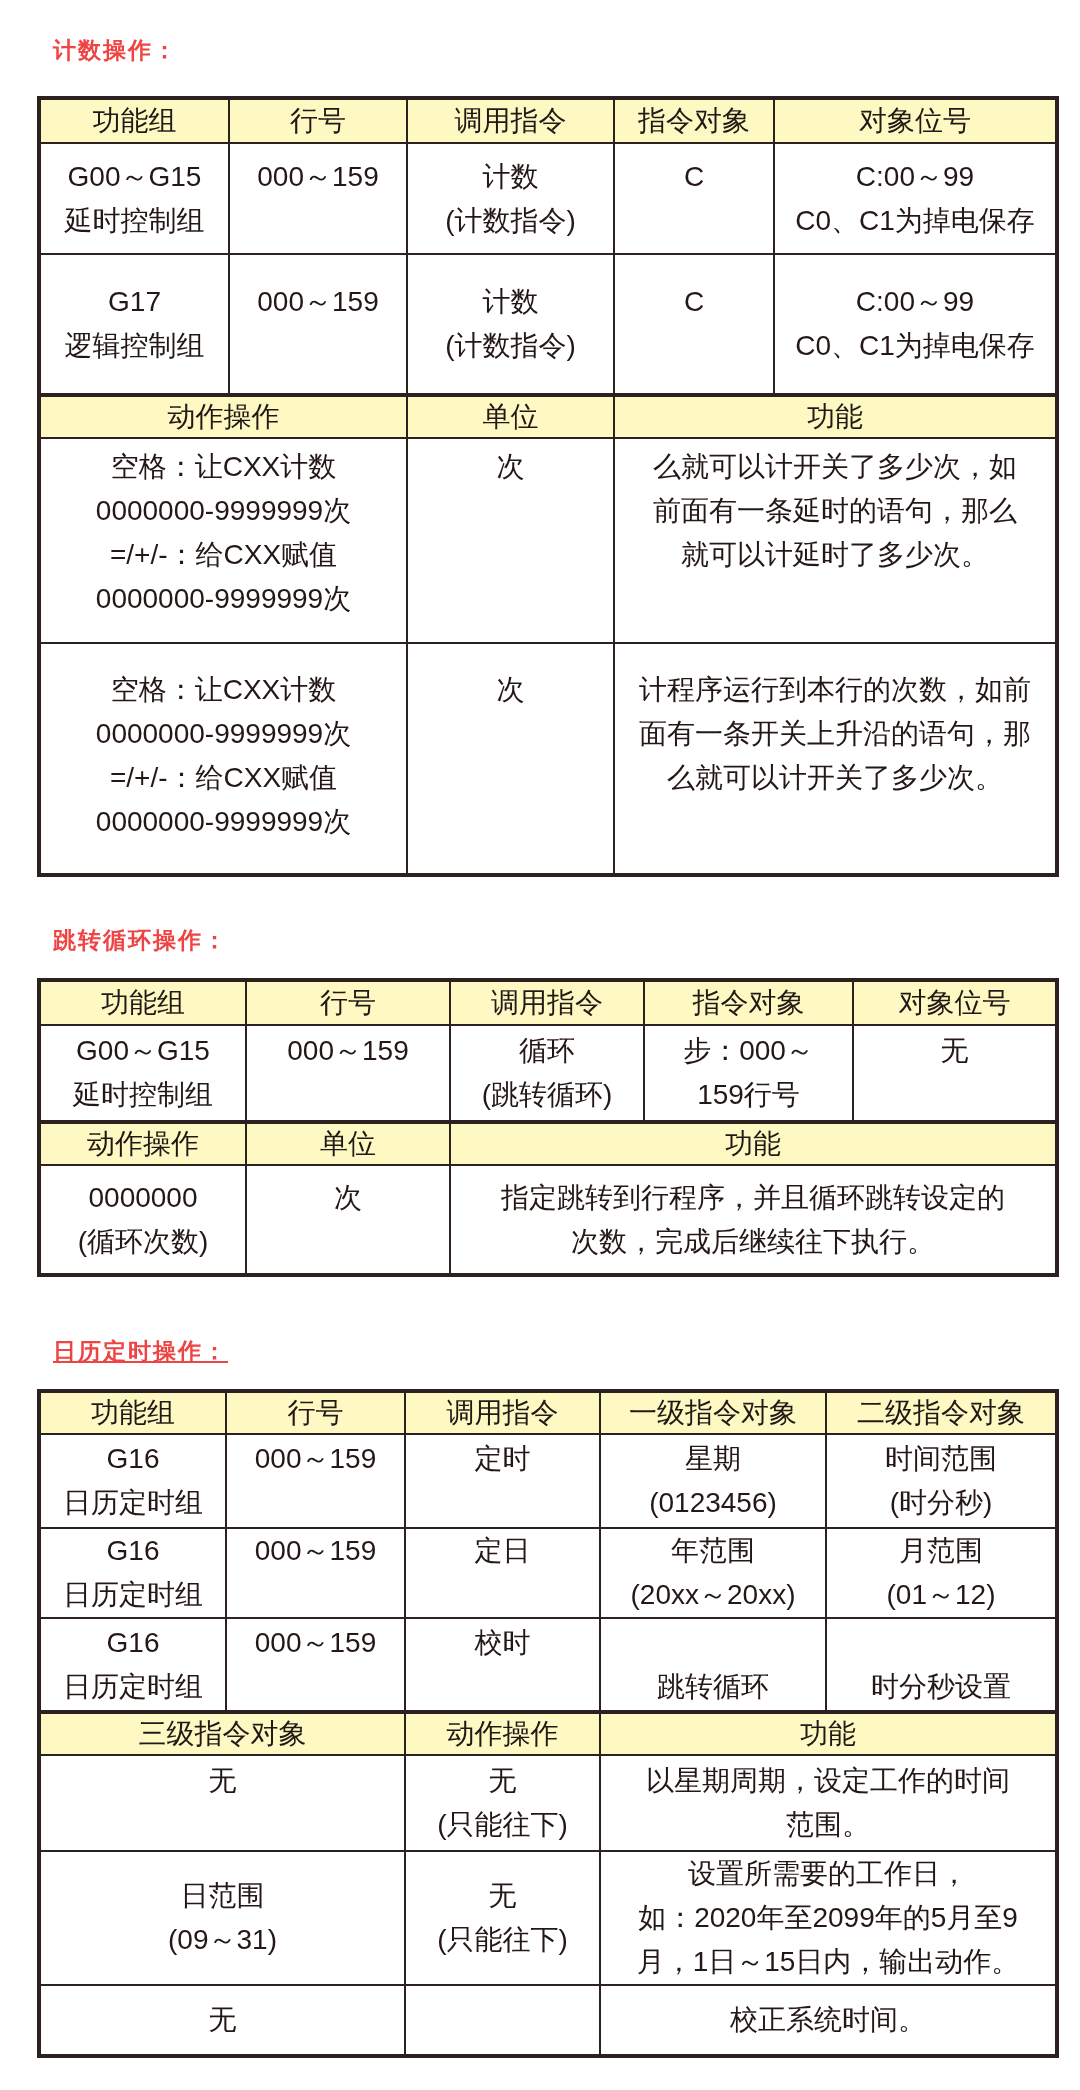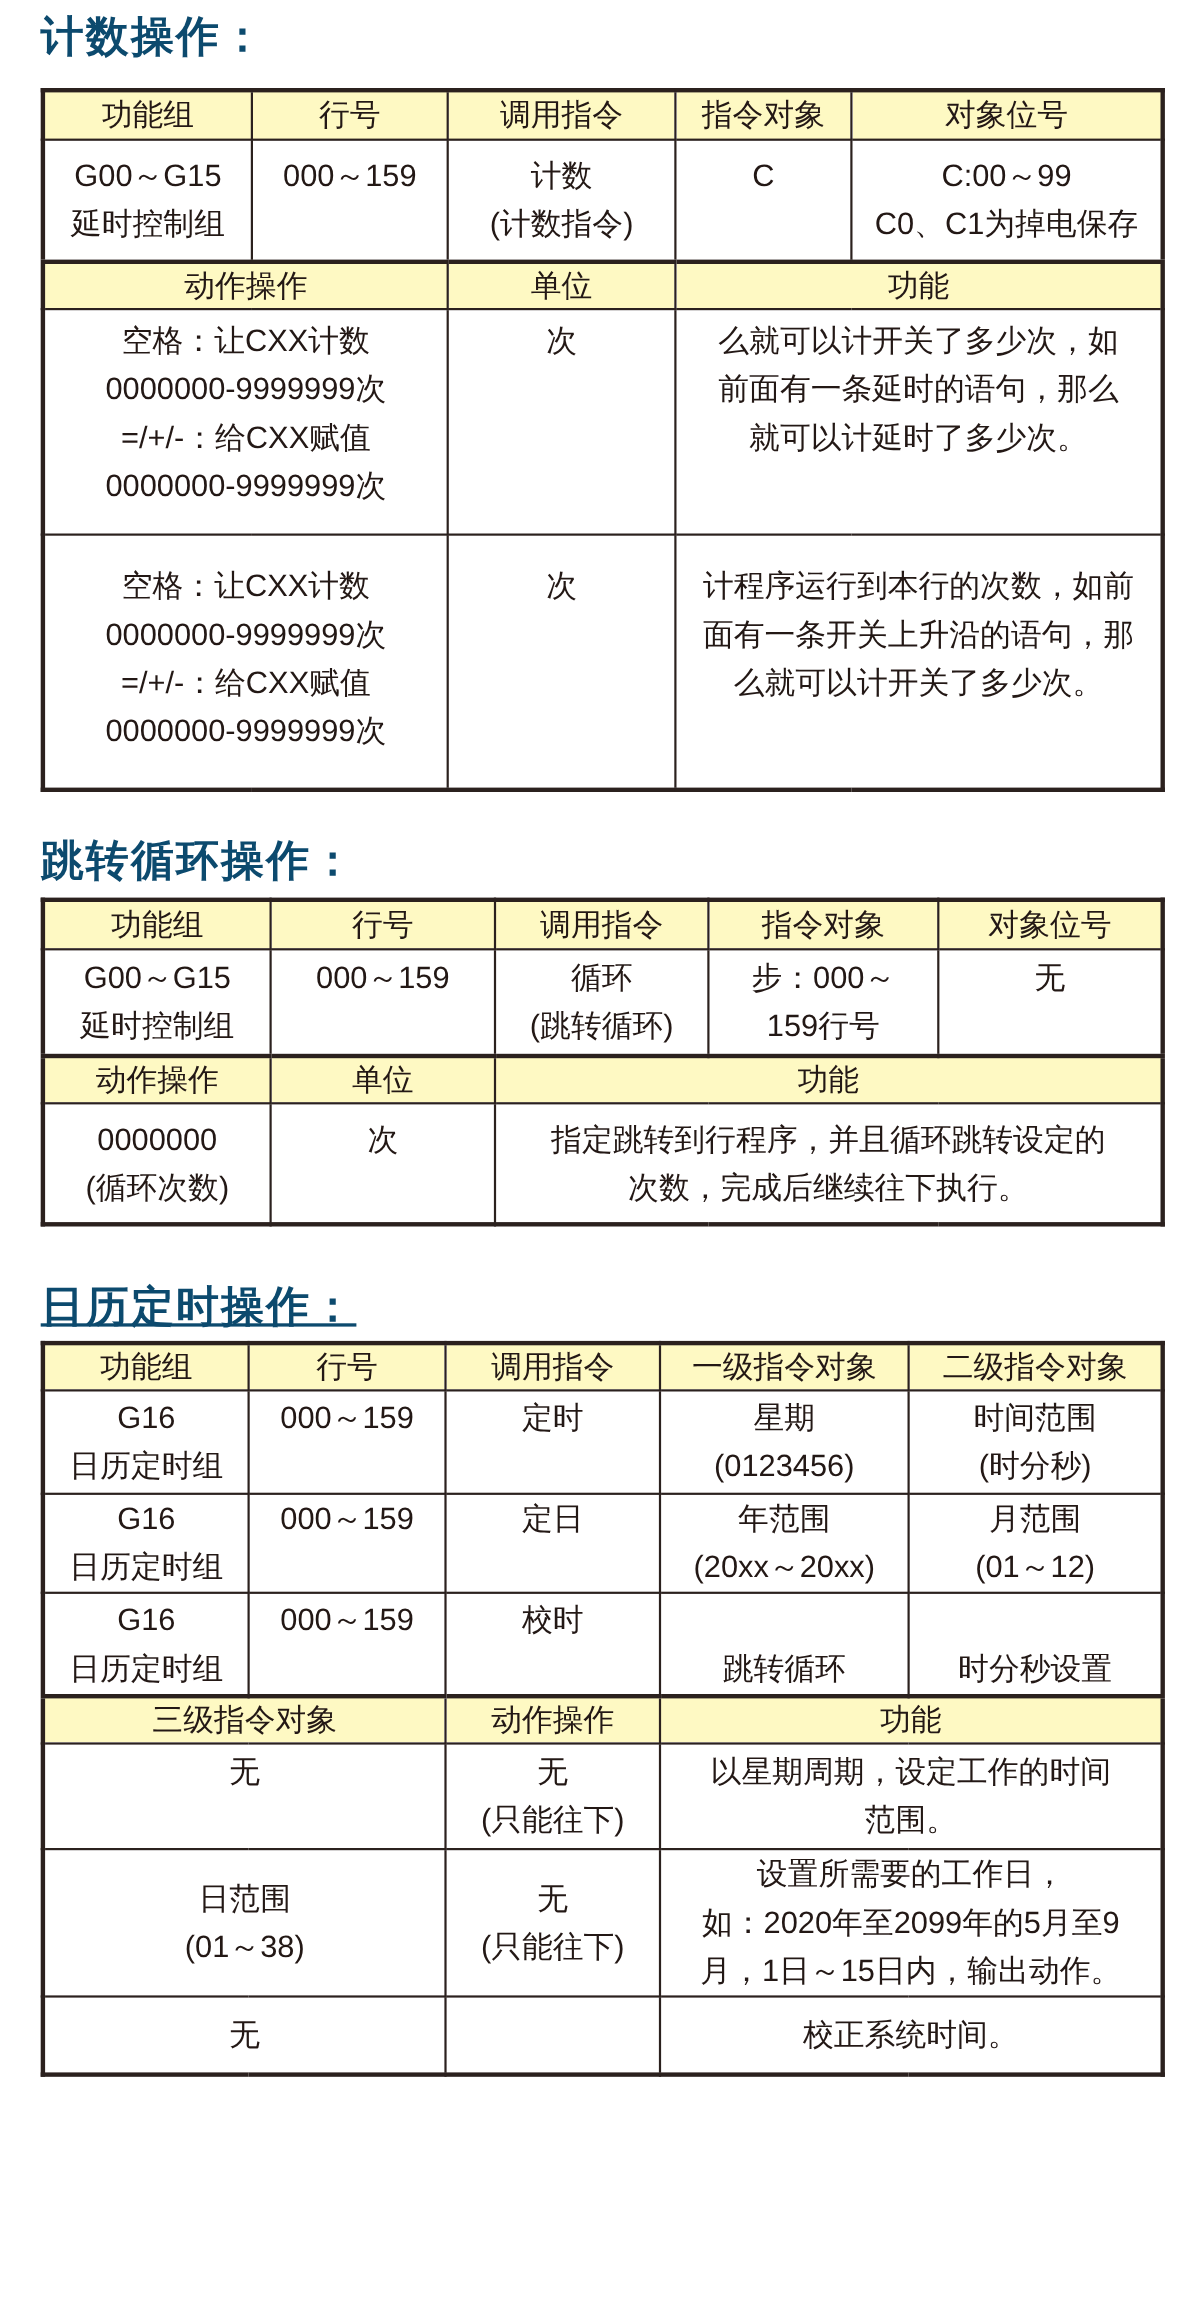--- a/index.html
+++ b/index.html
@@ -3,22 +3,22 @@
 <meta charset="utf-8">
 <style>
   html,body{margin:0;padding:0;}
   body{
     width:1080px;height:2090px;background:#ffffff;
     font-family:"Liberation Sans","DejaVu Sans",sans-serif;
     color:#231815;-webkit-font-smoothing:antialiased;
   }
   .page{box-sizing:border-box;width:1080px;height:2090px;padding:12px 25px 0 37px;overflow:hidden;}
   .title{
-    font-size:39px;font-weight:700;line-height:44px;margin:0;
-    color:#0c4a6e;letter-spacing:2px;
+    font-size:23px;font-weight:700;line-height:44px;margin:16px;
+    color:#ef4444;letter-spacing:2px;
   }
   .title-2{margin-top:41px;}
   .title-3{margin-top:52px;text-decoration:underline;}
   table.spec{
     border-collapse:collapse;table-layout:fixed;width:1018px;
     font-size:28px;border:4px solid #2b211e;
   }
   .spec-1{margin-top:24px;}
   .spec-2{margin-top:11px;}
   .spec-3{margin-top:8px;}
@@ -76,20 +76,42 @@
           </td>
       <td>
             <div class="ln">C</div>
             <div class="ln">&nbsp;</div>
           </td>
       <td>
             <div class="ln">C:00～99</div>
             <div class="ln">C0、C1为掉电保存</div>
           </td>
     </tr>
+    <tr class="rh141">
+      <td>
+            <div class="ln">G17</div>
+            <div class="ln">逻辑控制组</div>
+          </td>
+      <td>
+            <div class="ln">000～159</div>
+            <div class="ln">&nbsp;</div>
+          </td>
+      <td>
+            <div class="ln">计数</div>
+            <div class="ln">(计数指令)</div>
+          </td>
+      <td>
+            <div class="ln">C</div>
+            <div class="ln">&nbsp;</div>
+          </td>
+      <td>
+            <div class="ln">C:00～99</div>
+            <div class="ln">C0、C1为掉电保存</div>
+          </td>
+    </tr>
     <tr class="rh40 thick">
       <th colspan="2">动作操作</th>
       <th>单位</th>
       <th colspan="2">功能</th>
     </tr>
     <tr class="rh205 vtop">
       <td colspan="2">
             <div class="ln">空格：让CXX计数</div>
             <div class="ln">0000000-9999999次</div>
             <div class="ln">=/+/-：给CXX赋值</div>
@@ -284,21 +306,21 @@
             <div class="ln">(只能往下)</div>
           </td>
       <td colspan="2">
             <div class="ln">以星期周期，设定工作的时间</div>
             <div class="ln">范围。</div>
           </td>
     </tr>
     <tr class="rh132">
       <td colspan="2">
             <div class="ln">日范围</div>
-            <div class="ln">(01～38)</div>
+            <div class="ln">(09～31)</div>
           </td>
       <td>
             <div class="ln">无</div>
             <div class="ln">(只能往下)</div>
           </td>
       <td colspan="2">
             <div class="ln">设置所需要的工作日，</div>
             <div class="ln">如：2020年至2099年的5月至9</div>
             <div class="ln">月，1日～15日内，输出动作。</div>
           </td>

